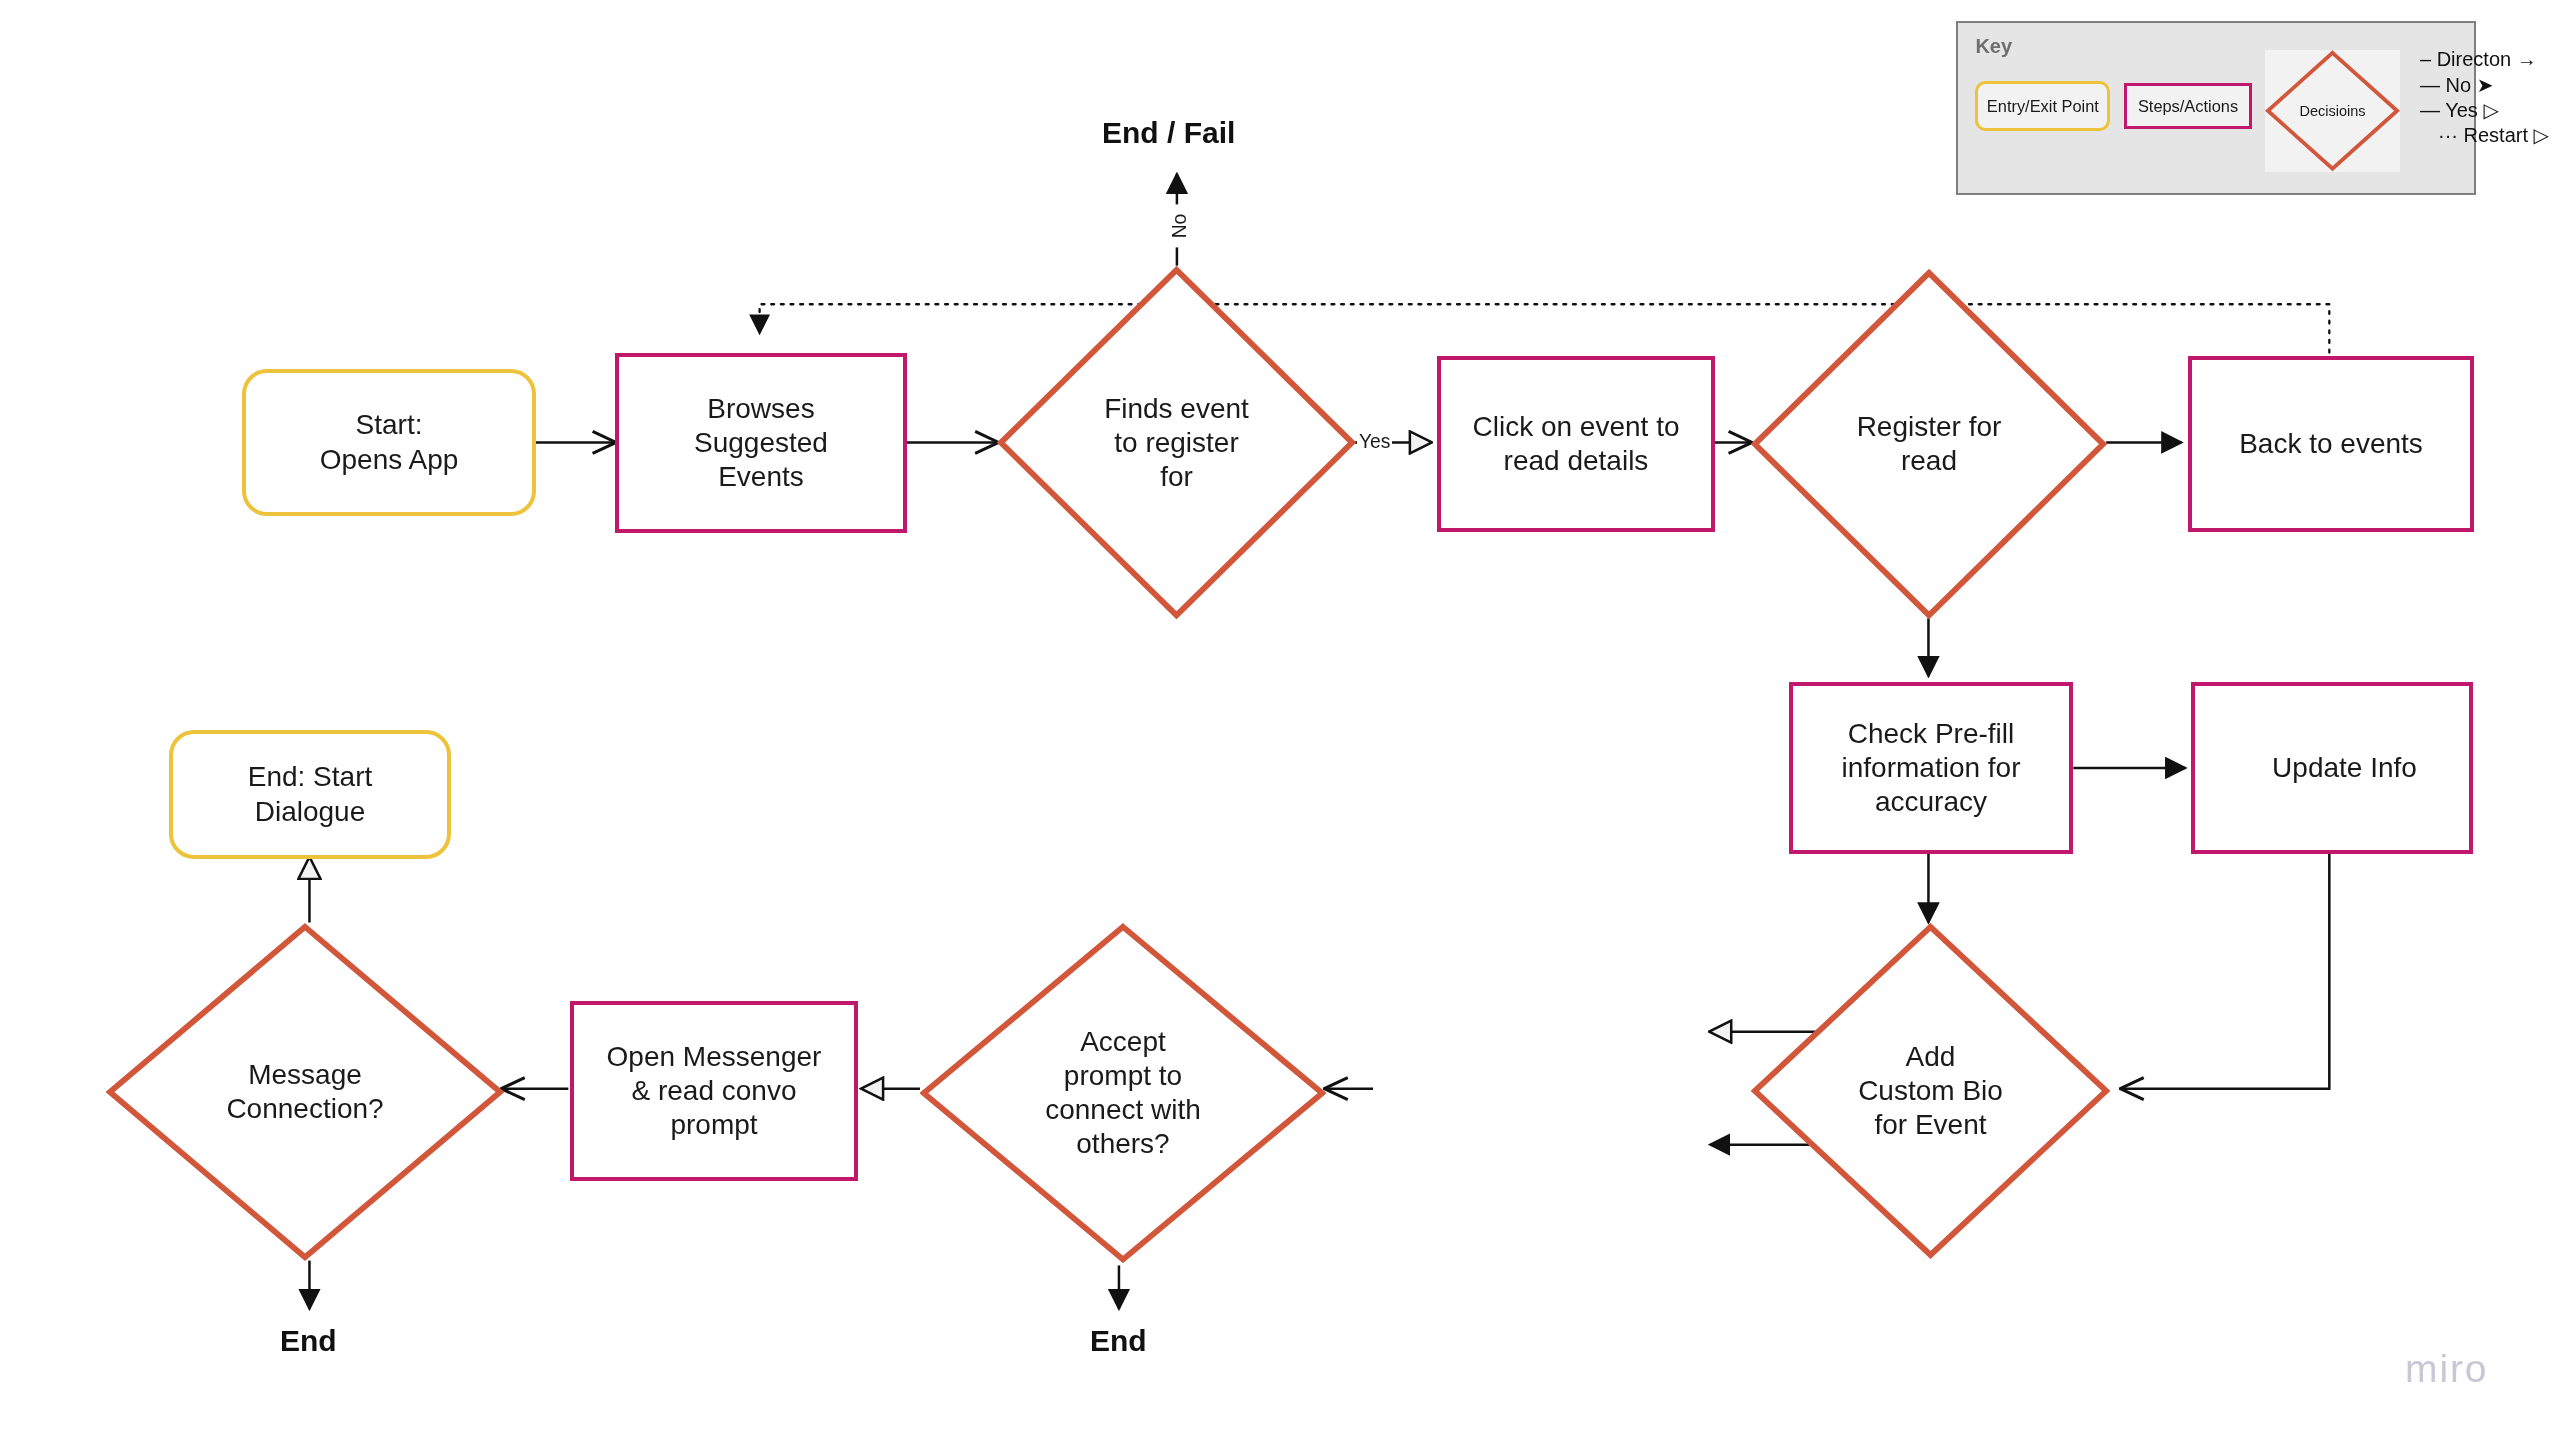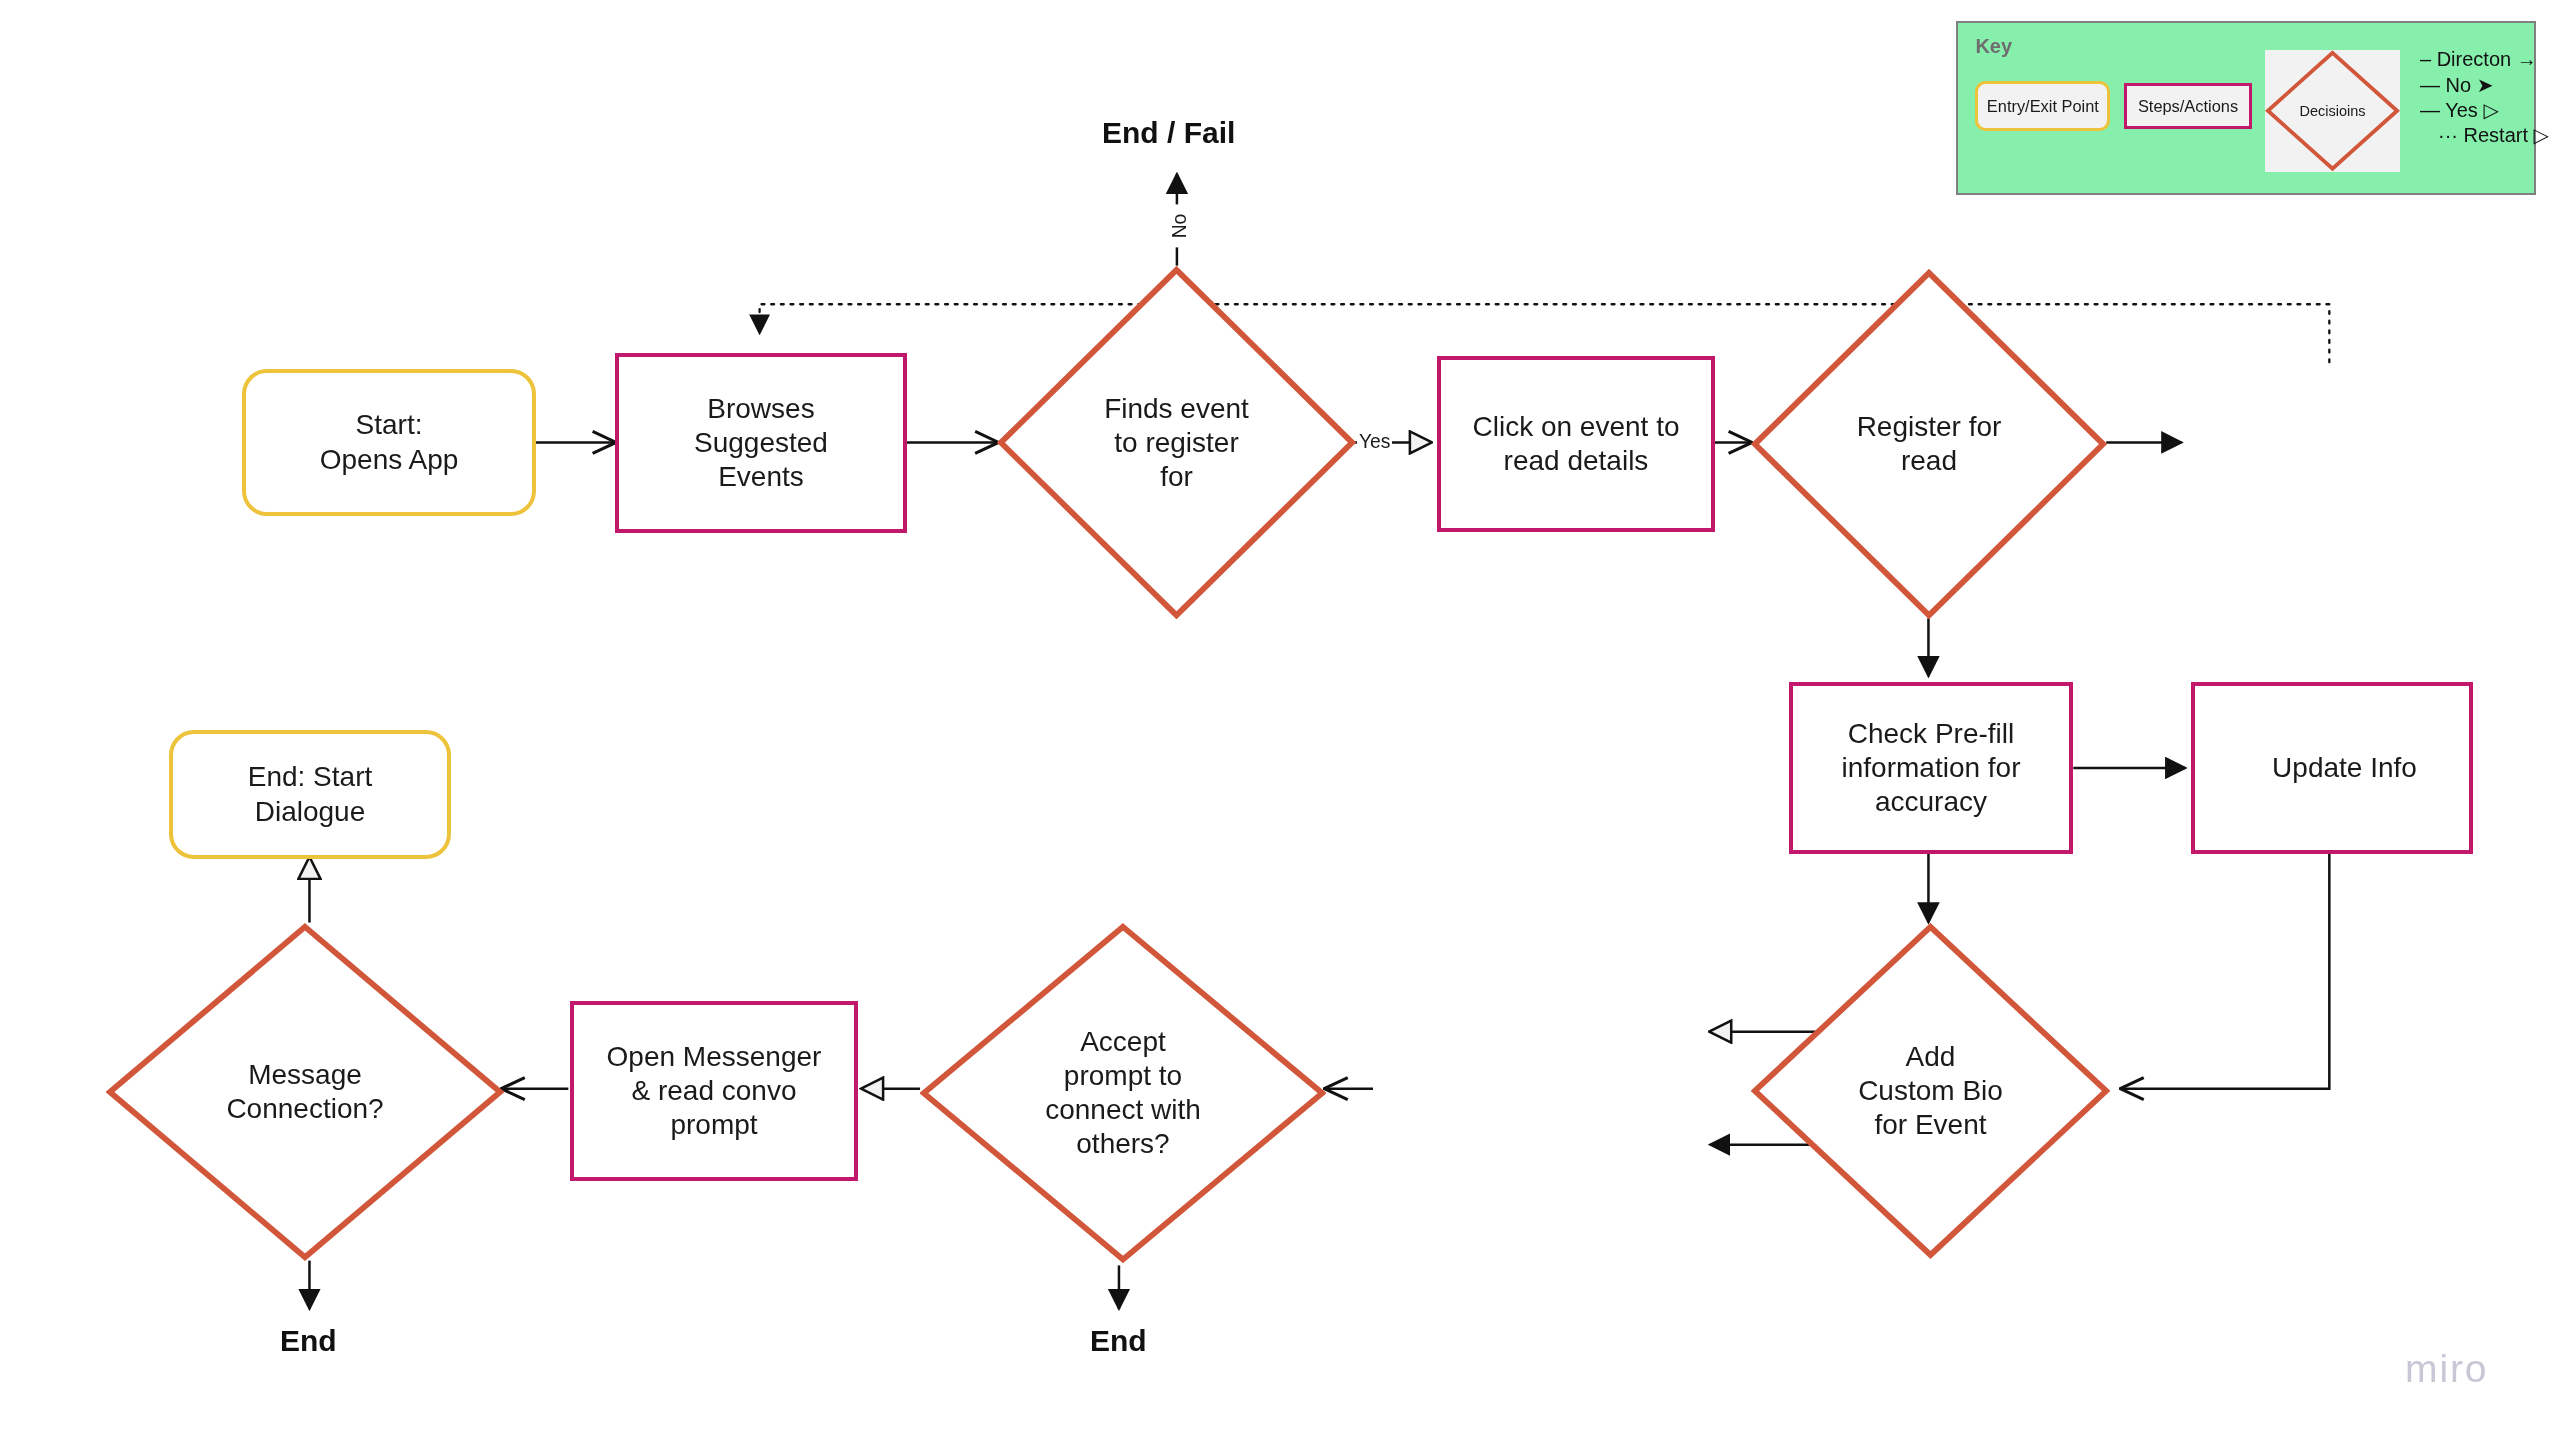--- a/index.html
+++ b/index.html
@@ -25,22 +25,22 @@
   .f-24{font-size:26px;}
   .f-26{font-size:28px;}
 
   
   .freetext{position:absolute;color:#111111;font-weight:bold;white-space:nowrap;}
   .edgelabel{position:absolute;color:#1a1a1a;font-size:19.3px;white-space:nowrap;background:#ffffff;padding:0 1.9px;}
   .edgelabel.vert{transform:rotate(-90deg);transform-origin:center center;}
 
   
   #keypanel{
-    position:absolute;left:1956px;top:21px;width:580px;height:174px;
-    background:#86efac;border:2.9px solid #7F7F7F;box-sizing:border-box;
+    position:absolute;left:1956px;top:21px;width:520px;height:174px;
+    background:#e5e5e5;border:2.9px solid #7F7F7F;box-sizing:border-box;
   }
   #keytitle{position:absolute;left:17.4px;top:11.6px;font-size:20px;font-weight:bold;color:#6E6E6E;}
   .key-shape{position:absolute;box-sizing:border-box;display:flex;align-items:center;justify-content:center;font-size:16.4px;color:#1a1a1a;background:#F2F2F2;}
   #key-entry{left:17.4px;top:58px;width:135px;height:50px;border:3.9px solid #EEC33C;border-radius:10.6px;}
   #key-steps{left:166px;top:60px;width:128px;height:46px;border:3.9px solid #C2186C;}
   #key-dec{left:307px;top:27px;width:135px;height:122px;}
   #key-dec .dia{position:absolute;inset:0;}
   #key-dec span{position:relative;z-index:2;font-size:14.5px;}
   .key-legend{position:absolute;font-size:20px;color:#111;white-space:nowrap;}
   #kl-dir{left:462px;top:25px;}
@@ -136,20 +136,23 @@
   </div>
 
   <div class="node n-decision" style="left:1751px;top:269px;width:356px;height:350px;">
     <svg class="dia" viewBox="0 0 368 362" preserveAspectRatio="none">
       <polygon points="184,4 364,181 184,358 4,181" fill="#fff" stroke="#D1563A" stroke-width="6"></polygon>
     </svg>
     <span class="label f-26" style="white-space:pre-line;">Register for
 read</span>
   </div>
 
+  <div class="node n-process" style="left:2188px;top:356px;width:286px;height:176px;">
+    <span class="label f-26" style="white-space:pre-line;">Back to events</span>
+  </div>
 
   <div class="node n-process" style="left:1789px;top:682px;width:284px;height:172px;">
     <span class="label f-26" style="white-space:pre-line;">Check Pre-fill
 information for
 accuracy</span>
   </div>
 
   <div class="node n-process" style="left:2191px;top:682px;width:282px;height:172px;padding-left:25px;">
     <span class="label f-26" style="white-space:pre-line;">Update Info</span>
   </div>

